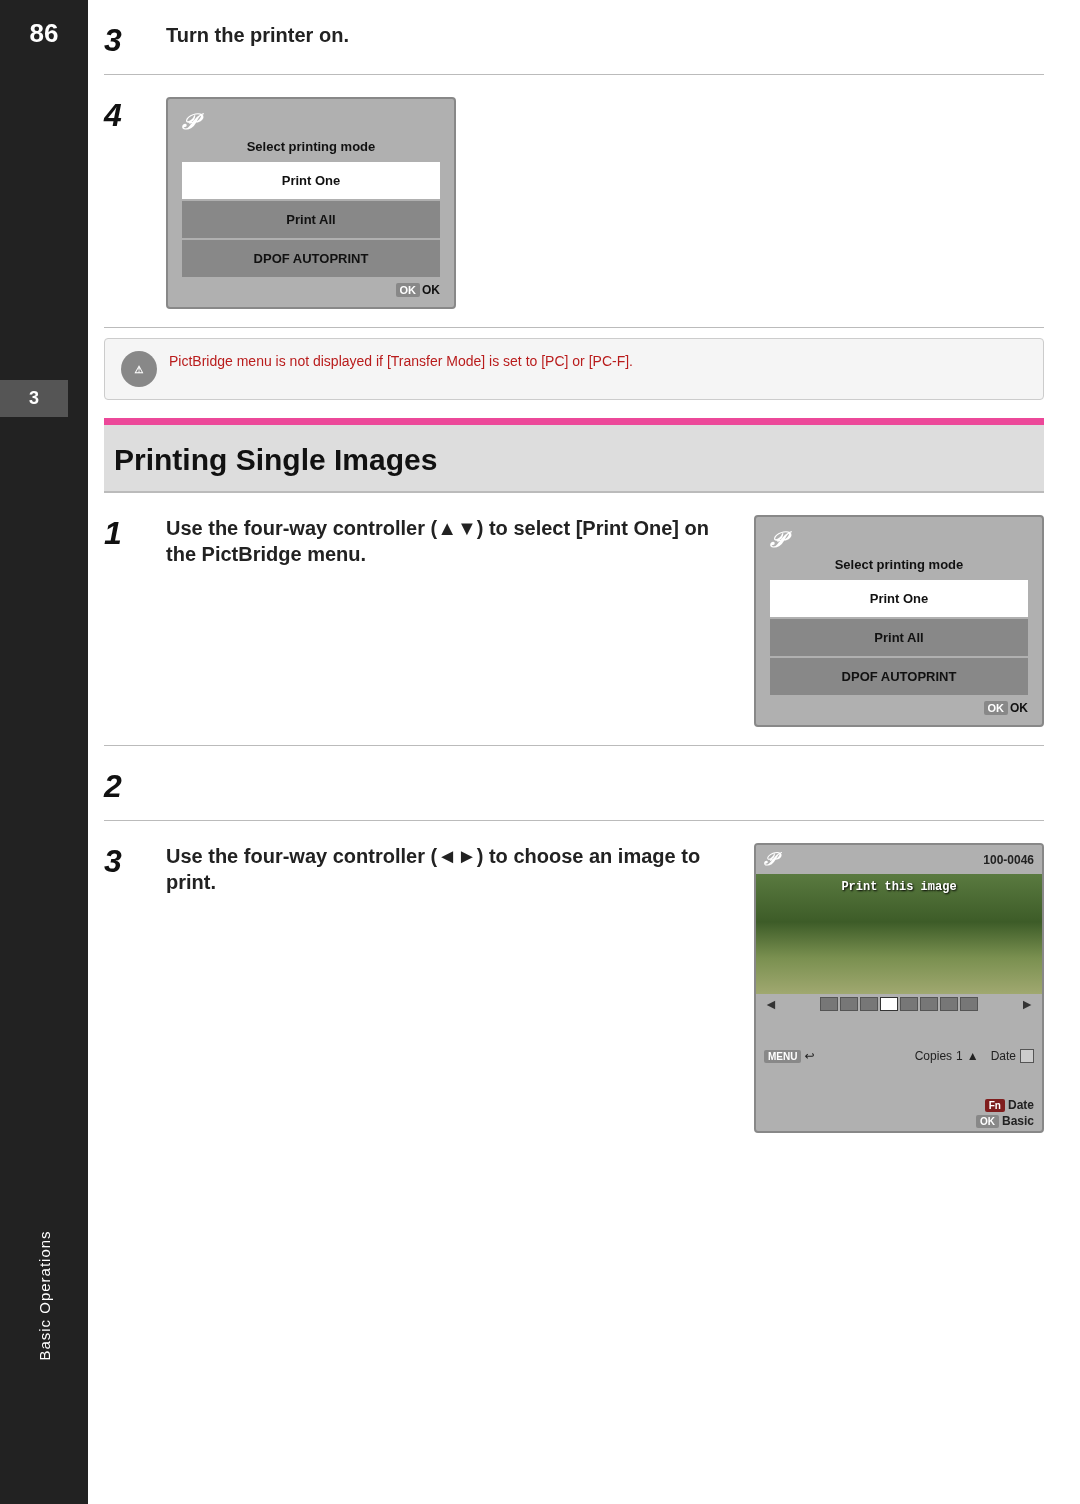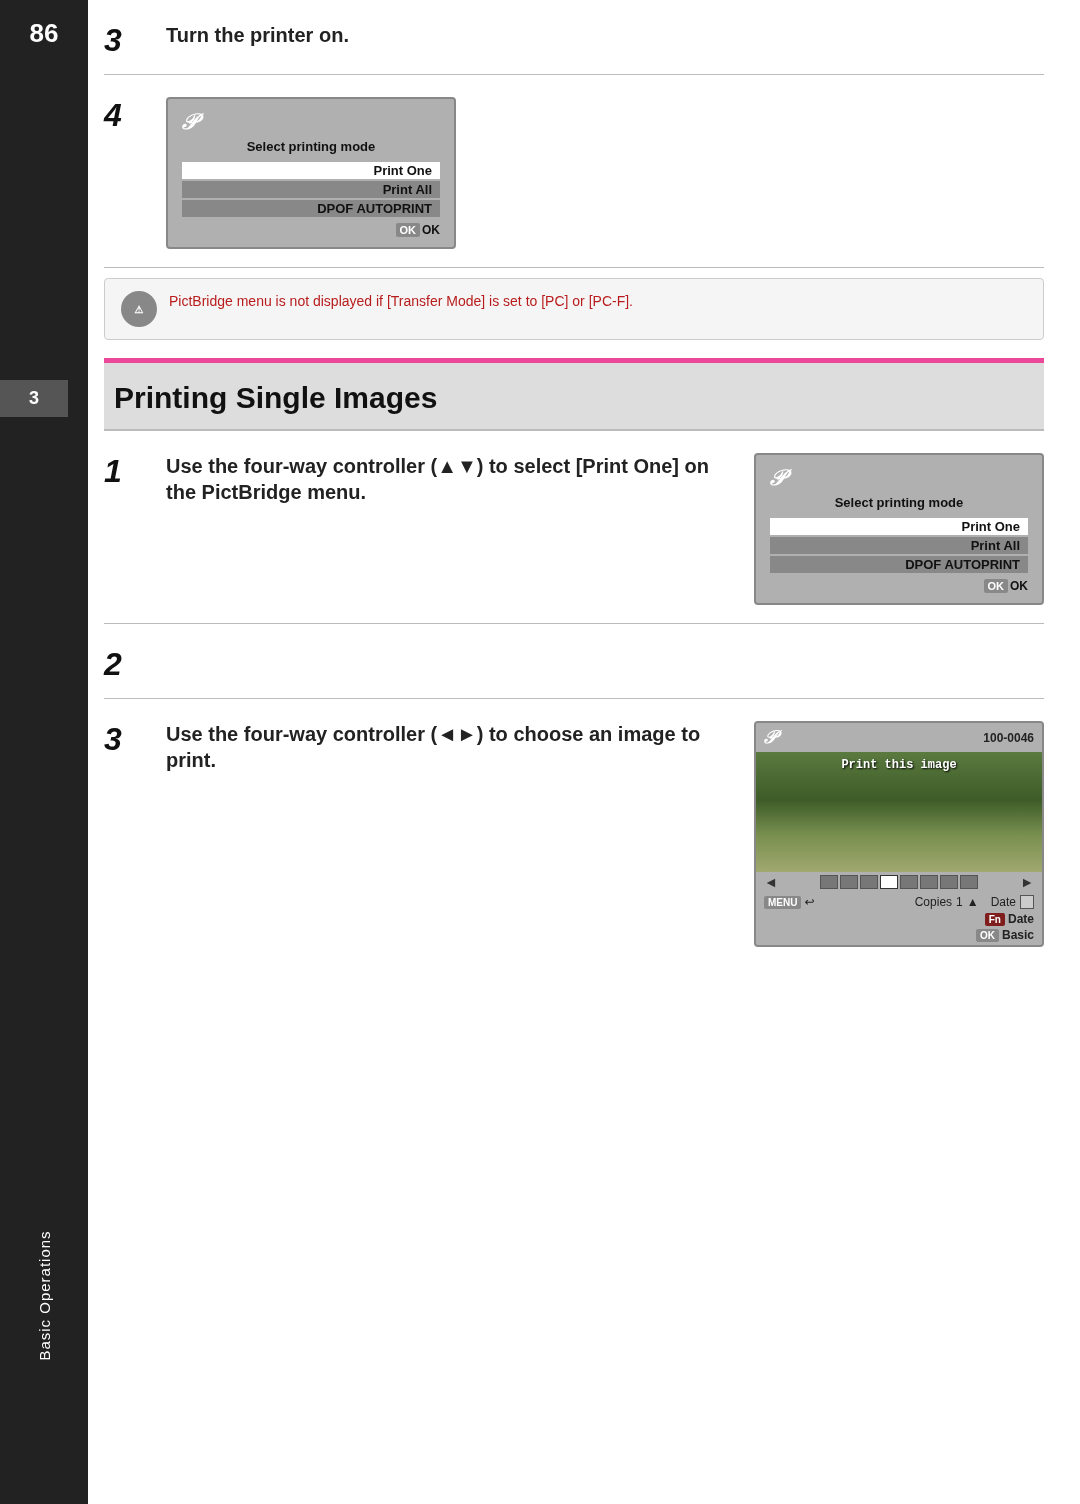--- a/index.html
+++ b/index.html
@@ -117,23 +117,23 @@
       font-weight: bold;
       color: #111;
       text-align: center;
       margin-bottom: 8px;
     }
     .lcd-menu-item {
       background: #888;
       color: #222;
       font-size: 13px;
       font-weight: bold;
-      padding: 1px 8px;
+      padding: 11px 8px;
       margin-bottom: 2px;
-      text-align: right;
+      text-align: center;
     }
     .lcd-menu-item.selected {
       background: #fff;
       color: #111;
     }
     .lcd-menu-item.bold-item {
       color: #111;
       font-weight: bold;
     }
     .lcd-ok-row {
@@ -156,21 +156,21 @@
       font-size: 12px;
       font-weight: bold;
       color: #111;
     }
 
     
     .section-heading {
       background: #ddd;
       margin: 0 0 0 0;
       padding: 18px 0 14px 10px;
-      border-top: 5px solid #ec4899;
+      border-top: 7px solid #ec4899;
       border-bottom: 2px solid #bbb;
     }
     .section-heading-text {
       font-size: 30px;
       font-weight: bold;
       color: #111;
     }
 
     
     .caution-box {
@@ -264,20 +264,21 @@
     }
     .lcd-film-cell.active {
       background: #fff;
       border: 1px solid #333;
     }
     .lcd-bottom-row {
       display: flex;
       justify-content: space-between;
       padding: 3px 8px;
       font-size: 12px;
+      margin-top: 32px;
     }
     .lcd-bottom-right {
       display: flex;
       flex-direction: column;
       align-items: flex-end;
       gap: 2px;
     }
     .lcd-badge-row {
       display: flex;
       align-items: center;

